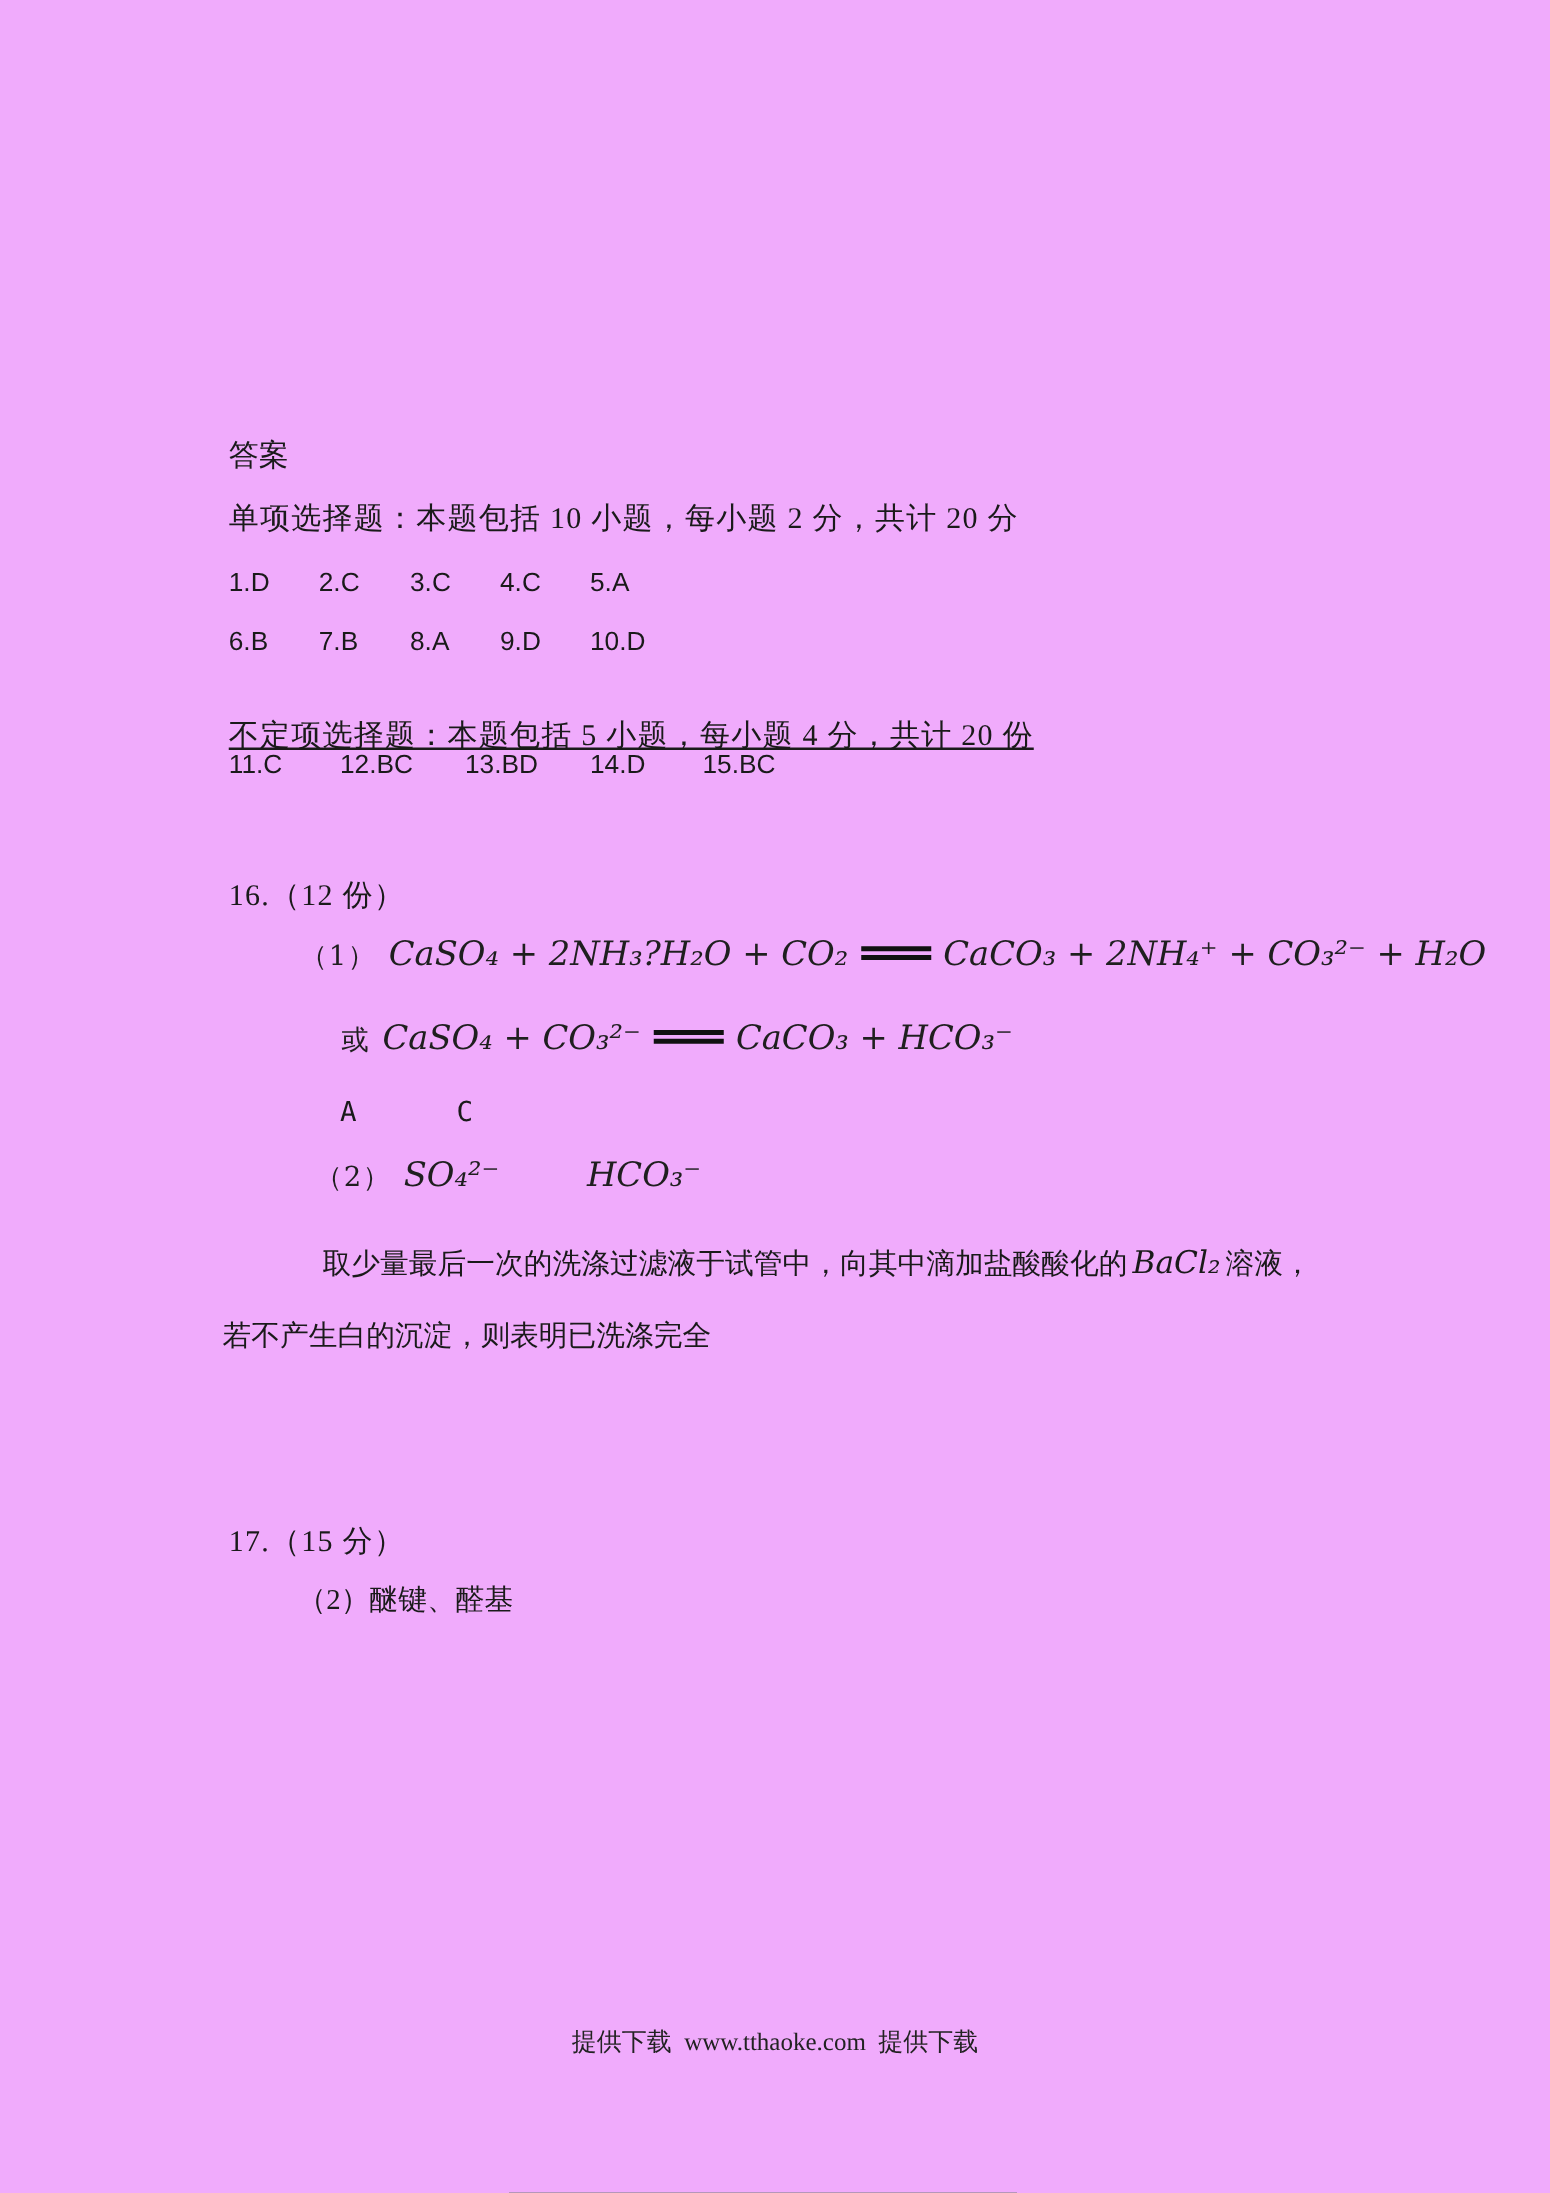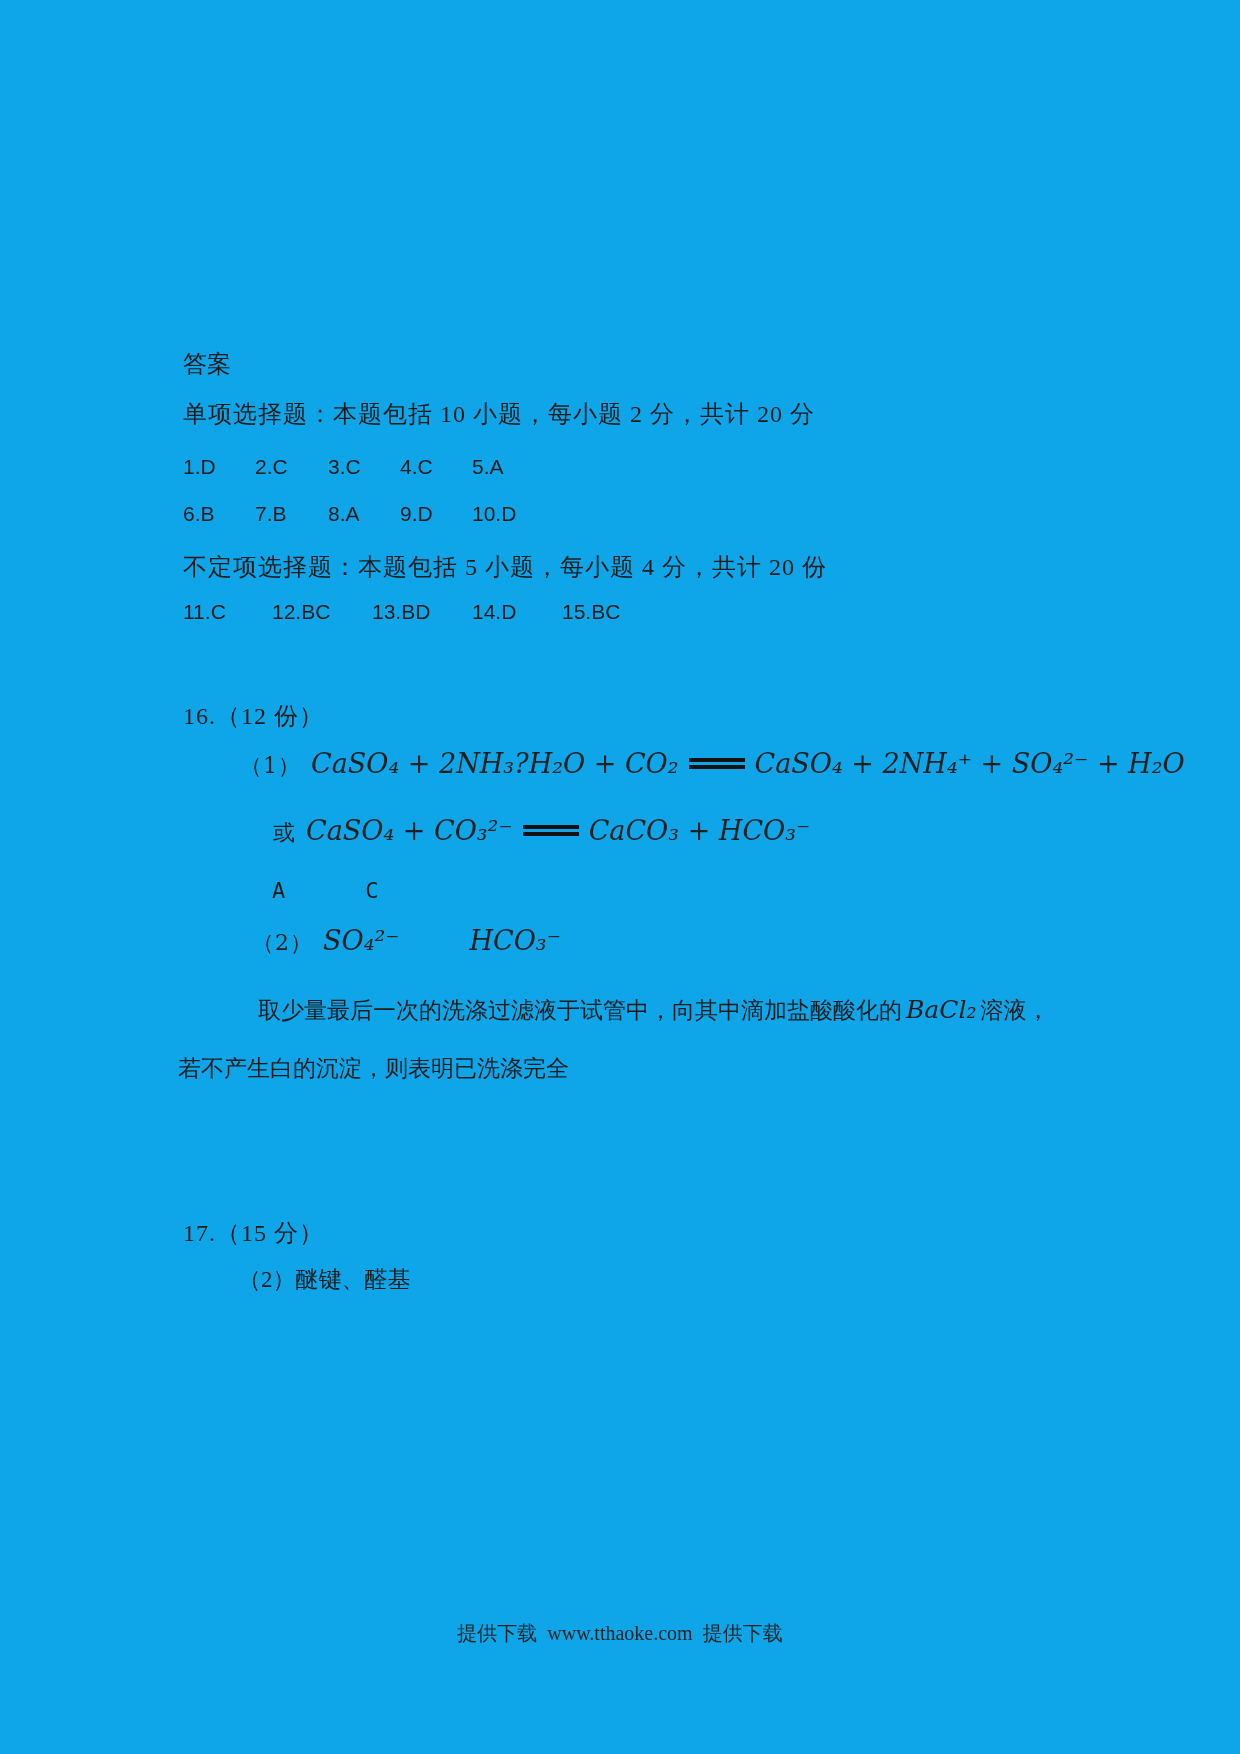--- a/index.html
+++ b/index.html
@@ -1,20 +1,20 @@
 <!DOCTYPE html>
 <html><head>
 <meta charset="utf-8">
 <style>
   html,body{margin:0;padding:0;background:#888;}
   .page{
     position:relative;
     width:1240px;height:1754px;
     margin:0 auto;
-    background:#0ea5e9;
+    background:#f0abfc;
     color:#000;
     overflow:hidden;
     font-family:"Liberation Serif","DejaVu Serif",serif;
   }
   .line{position:absolute;white-space:nowrap;}
   .cn{font-family:"Liberation Serif","DejaVu Serif",serif;font-size:23px;color:#1a1a1a;}
   .heading-cn{font-family:"Liberation Serif","DejaVu Serif",serif;font-size:24px;color:#1a1a1a;letter-spacing:1px;}
   .ans{font-family:"Liberation Sans","DejaVu Sans",sans-serif;font-size:21px;color:#1a1a1a;}
   .ans-row span{position:absolute;top:0;}
   .eq{font-family:"DejaVu Serif","Liberation Serif",serif;font-style:italic;font-size:27px;color:#1f1f1f;}
@@ -52,34 +52,34 @@
   </div>
 
   <div class="line ans ans-row" style="left:0;top:502px;width:100%;height:24px;">
     <span style="left:183px;">6.B</span>
     <span style="left:255px;">7.B</span>
     <span style="left:328px;">8.A</span>
     <span style="left:400px;">9.D</span>
     <span style="left:472px;">10.D</span>
   </div>
 
-  <div class="line heading-cn" style="left:183px;top:551px;">不定项选择题：本题包括 5 小题，每小题 4 分，共计 20 份</div>
+  <div class="line heading-cn" style="left:183px;top:572px;text-decoration:underline;">不定项选择题：本题包括 5 小题，每小题 4 分，共计 20 份</div>
 
   <div class="line ans ans-row" style="left:0;top:600px;width:100%;height:24px;">
     <span style="left:183px;">11.C</span>
     <span style="left:272px;">12.BC</span>
     <span style="left:372px;">13.BD</span>
     <span style="left:472px;">14.D</span>
     <span style="left:562px;">15.BC</span>
   </div>
 
   <div class="line heading-cn" style="left:183px;top:700px;">16.（12 份）</div>
 
   <div class="line eq" style="left:240px;top:748px;">
-    <span class="eq-label">（1）</span><span>CaSO₄ + 2NH₃?H₂O + CO₂</span><span class="dbond"></span><span>CaSO₄ + 2NH₄⁺ + SO₄²⁻ + H₂O</span>
+    <span class="eq-label">（1）</span><span>CaSO₄ + 2NH₃?H₂O + CO₂</span><span class="dbond"></span><span>CaCO₃ + 2NH₄⁺ + CO₃²⁻ + H₂O</span>
   </div>
 
   <div class="line eq" style="left:273px;top:815px;">
     <span class="eq-label">或</span><span>CaSO₄ + CO₃²⁻</span><span class="dbond"></span><span>CaCO₃ + HCO₃⁻</span>
   </div>
 
   <div class="line plainAC" style="left:272px;top:878px;">
     <span>A</span><span class="gap80">C</span>
   </div>
 

